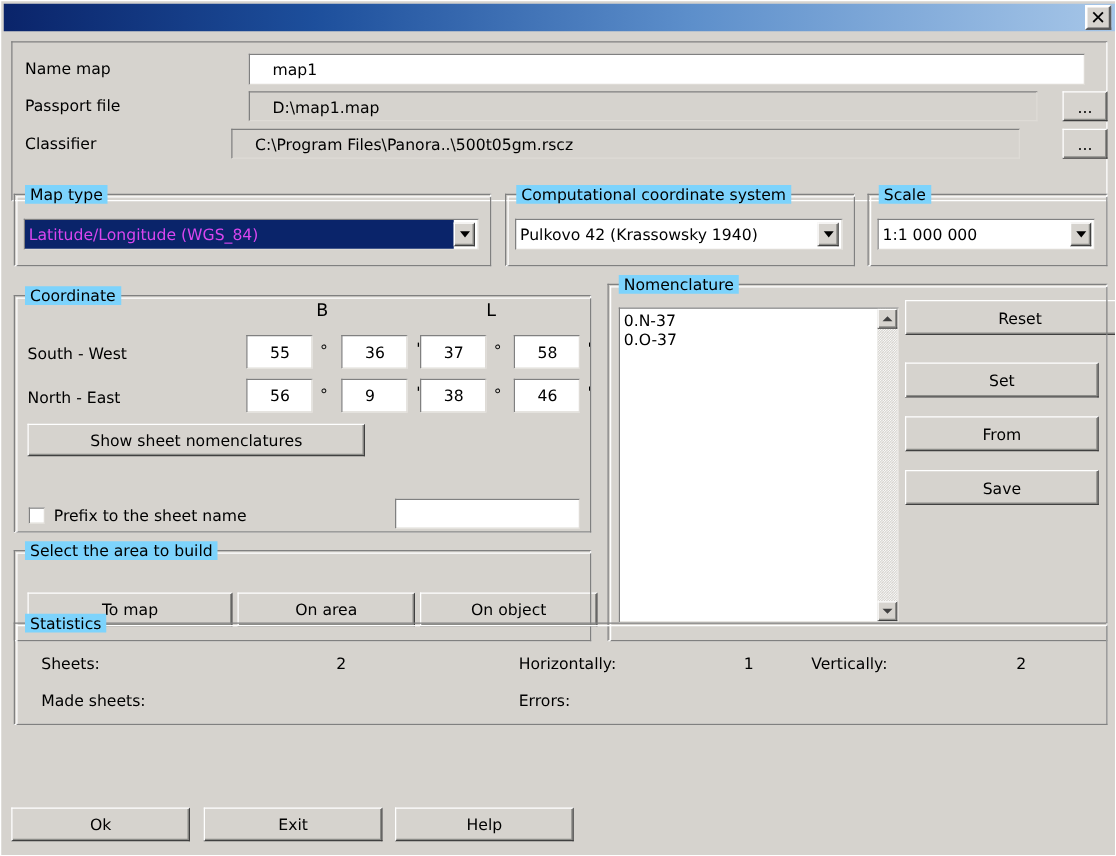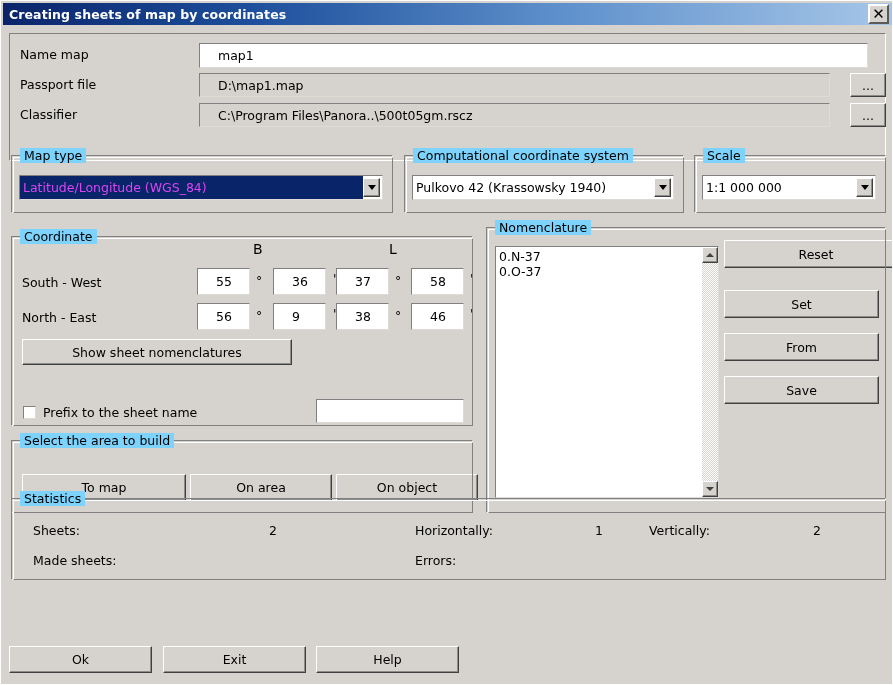--- a/index.html
+++ b/index.html
@@ -278,37 +278,36 @@
   }
 
   .deg { position: absolute; font-size: 12.5px; }
 </style>
 </head>
 <body>
 
 <div class="window">
 
   <div class="titlebar">
-    <span class="titlebar-text">Creating sheets of map by coordinates</span>
     <div class="close-btn">
       <span class="close-x">✕</span>
     </div>
   </div>
 
   <div class="panel" style="left:8px; top:32px; width:877px; height:128px;">
 
     <span class="lbl" style="left:10px; top:13px;">Name map</span>
     <div class="field" style="left:189px; top:9px; width:669px; height:25px;">map1</div>
 
     <span class="lbl" style="left:10px; top:43px;">Passport file</span>
     <div class="field readonly" style="left:189px; top:39px; width:631px; height:24px;">D:\map1.map</div>
     <div class="btn" style="left:840px; top:39px; width:36px; height:24px;">...</div>
 
     <span class="lbl" style="left:10px; top:73px;">Classifier</span>
-    <div class="field readonly" style="left:189px; top:69px; width:631px; height:24px;text-align:center;">C:\Program Files\Panora..\500t05gm.rscz</div>
+    <div class="field readonly" style="left:175px; top:69px; width:631px; height:24px;text-align:center;">C:\Program Files\Panora..\500t05gm.rscz</div>
     <div class="btn" style="left:840px; top:69px; width:36px; height:24px;">...</div>
   </div>
 
   <div class="group" style="left:10px; top:154px; width:382px; height:58px;">
     <span class="group-title">Map type</span>
     <div class="combo selected" style="left:7px; top:19px; width:364px; height:25px;">
       <span class="combo-text">Latitude/Longitude (WGS_84)</span>
       <span class="combo-arrow">
           <i class="tri-down"></i>
         </span>

